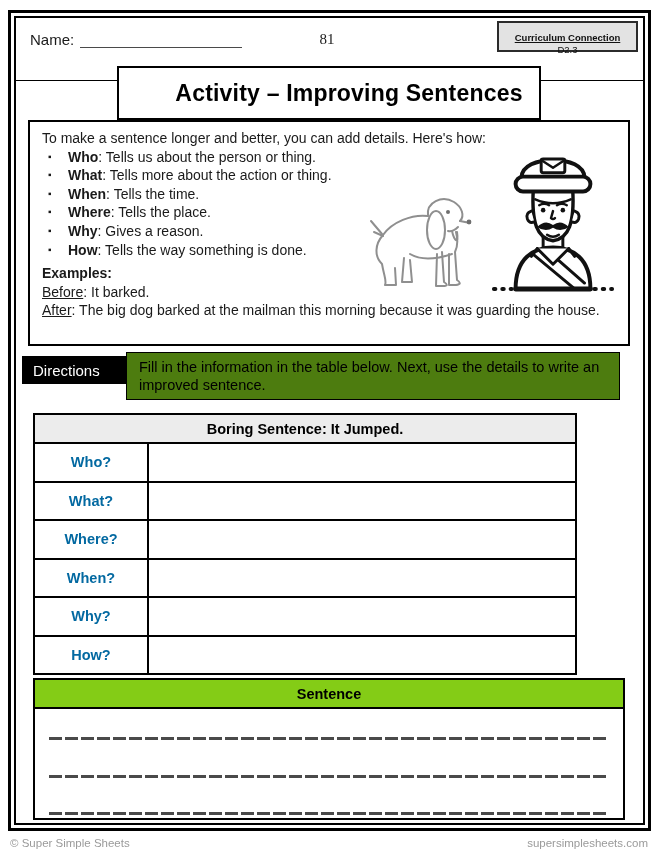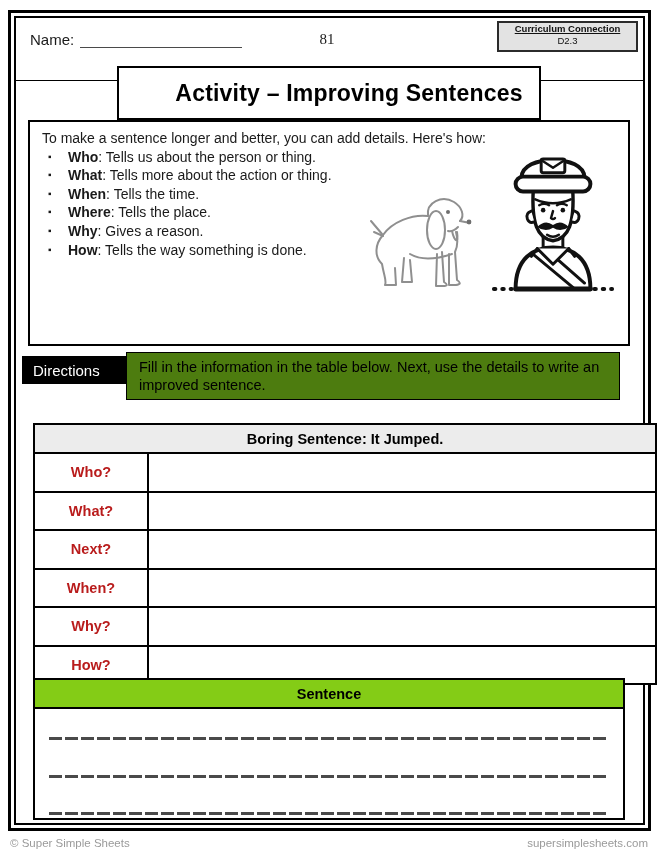--- a/index.html
+++ b/index.html
@@ -12,21 +12,21 @@
   
   .outer-frame{left:8px;top:10px;width:643px;height:821px;border:3px solid #000;}
   .inner-frame{left:14px;top:16px;width:631px;height:809px;border:2px solid #000;}
 
   
   .name-label{left:30px;top:31px;font-size:15px;color:#1a1a1a;}
   .name-line{left:80px;top:47px;width:162px;height:0;border-top:1.5px solid #4a4a4a;cursor:text;}
   .page-number{left:297px;top:31px;width:60px;text-align:center;font-size:15px;color:#1a1a1a;font-family:Liberation Serif, serif;}
   .curriculum-box{
     left:497px;top:21px;width:141px;height:31px;background:#e3e3e3;border:2px solid #2b2b2b;
-    text-align:center;font-size:9.5px;line-height:11.5px;padding-top:0;color:#111;z-index:3;
+    text-align:center;font-size:9.5px;line-height:11.5px;padding-top:9px;color:#111;z-index:3;
   }
   .curriculum-box .u{text-decoration:underline;font-weight:bold;}
   .header-divider{left:16px;top:80px;width:627px;height:0;border-top:1.5px solid #000;}
 
   
   .title-box{
     left:117px;top:66px;width:424px;height:54px;background:#fff;border:2px solid #000;z-index:2;
     display:flex;align-items:center;justify-content:center;
     font-size:23px;font-weight:bold;letter-spacing:.2px;color:#000;padding-left:40px;
   }
@@ -50,28 +50,28 @@
   .dir-label{
     left:22px;top:356px;width:104px;height:28px;background:#000;color:#fff;
     display:flex;align-items:center;padding-left:11px;font-size:15px;
   }
   .dir-text{
     left:126px;top:352px;width:494px;height:48px;background:#4d7c0f;border:1px solid #000;
     font-size:14.5px;line-height:18.5px;padding:5px 12px;display:flex;align-items:center;color:#000;
   }
 
   
-  .fill-table{left:33px;top:413px;width:624px;border:2px solid #000;background:#fff;margin-top:10px;}
+  .fill-table{left:33px;top:413px;width:544px;border:2px solid #000;background:#fff;}
   .t-header{
     height:27px;background:#ececec;border-bottom:2px solid #000;
     display:flex;align-items:center;justify-content:center;font-weight:bold;font-size:14.5px;color:#000;
   }
   .t-row{display:grid;grid-template-columns:114px 1fr;height:36.5px;border-bottom:2px solid #000;}
   .t-row:last-child{border-bottom:none;}
-  .t-label{border-right:2px solid #000;display:flex;align-items:center;justify-content:center;font-weight:bold;font-size:14.5px;color:#b91c1c;}
+  .t-label{border-right:2px solid #000;display:flex;align-items:center;justify-content:center;font-weight:bold;font-size:14.5px;color:#0369a1;}
   .t-value{cursor:text;}
 
   
   .sentence-box{left:33px;top:678px;width:592px;height:142px;border:2px solid #000;background:#fff;}
   .s-header{
     height:27px;background:#84cc16;border-bottom:2px solid #000;
     display:flex;align-items:center;justify-content:center;font-weight:bold;font-size:14.5px;color:#000;
   }
   .w-line{
     position:absolute;left:14px;width:560px;height:2.5px;cursor:text;
@@ -126,20 +126,25 @@
       <span class="bullet-marker">▪</span>
       <span class="bullet-term">Why</span>
         <span>: Gives a reason.</span>
     </li>
     <li>
       <span class="bullet-marker">▪</span>
       <span class="bullet-term">How</span>
         <span>: Tells the way something is done.</span>
     </li>
   </ul>
+  <div class="examples-block">
+    <div class="bold">Examples:</div>
+    <div><span class="ul-lbl">Before</span><span>: It barked.</span></div>
+    <div><span class="ul-lbl">After</span><span>: The big dog barked at the mailman this morning because it was guarding the house.</span></div>
+  </div>
 
   <div class="abs dog-wrap">
     <svg width="122" height="110" viewBox="0 0 122 110" fill="none">
       <g stroke="#8f8f8f" stroke-width="2" stroke-linecap="round" stroke-linejoin="round" fill="none">
         <path d="M16,46 L5,33"></path>
           <path d="M17,48 L8,44"></path>
         <path d="M17,47 C26,34 46,26 62,28"></path>
         <path d="M62,28 C60,14 76,7 88,14 C96,19 99,28 94,33"></path>
         <path d="M94,33 L104,35"></path>
         <path d="M92,39 Q87,44 82,43"></path>
@@ -195,21 +200,21 @@
   <div class="t-header">Boring Sentence: It Jumped.</div>
   <div class="t-row">
     <div class="t-label">Who?</div>
     <div class="t-value"></div>
   </div>
   <div class="t-row">
     <div class="t-label">What?</div>
     <div class="t-value"></div>
   </div>
   <div class="t-row">
-    <div class="t-label">Next?</div>
+    <div class="t-label">Where?</div>
     <div class="t-value"></div>
   </div>
   <div class="t-row">
     <div class="t-label">When?</div>
     <div class="t-value"></div>
   </div>
   <div class="t-row">
     <div class="t-label">Why?</div>
     <div class="t-value"></div>
   </div>

